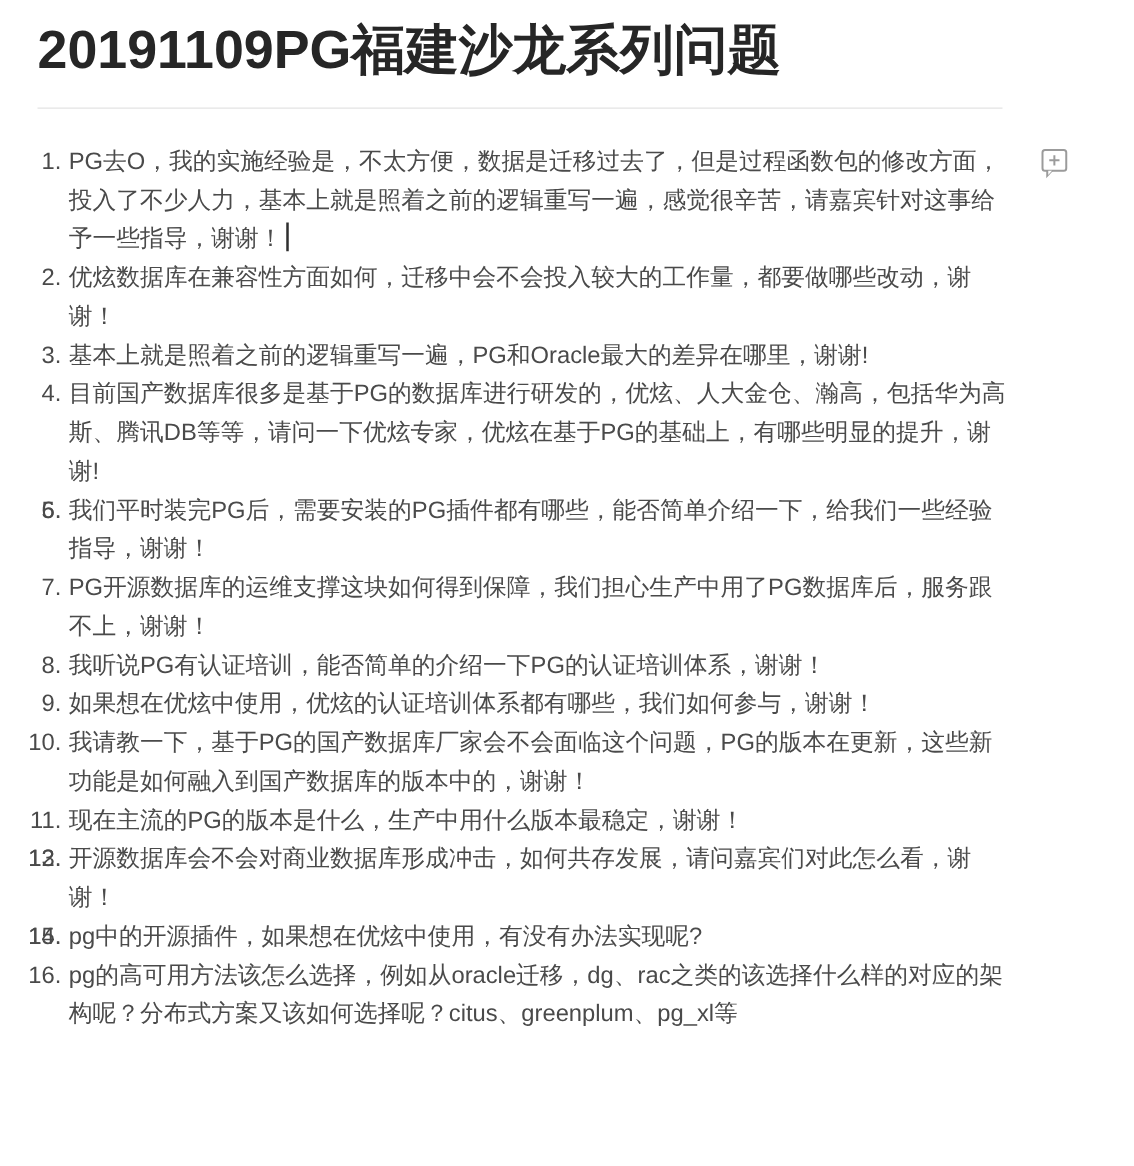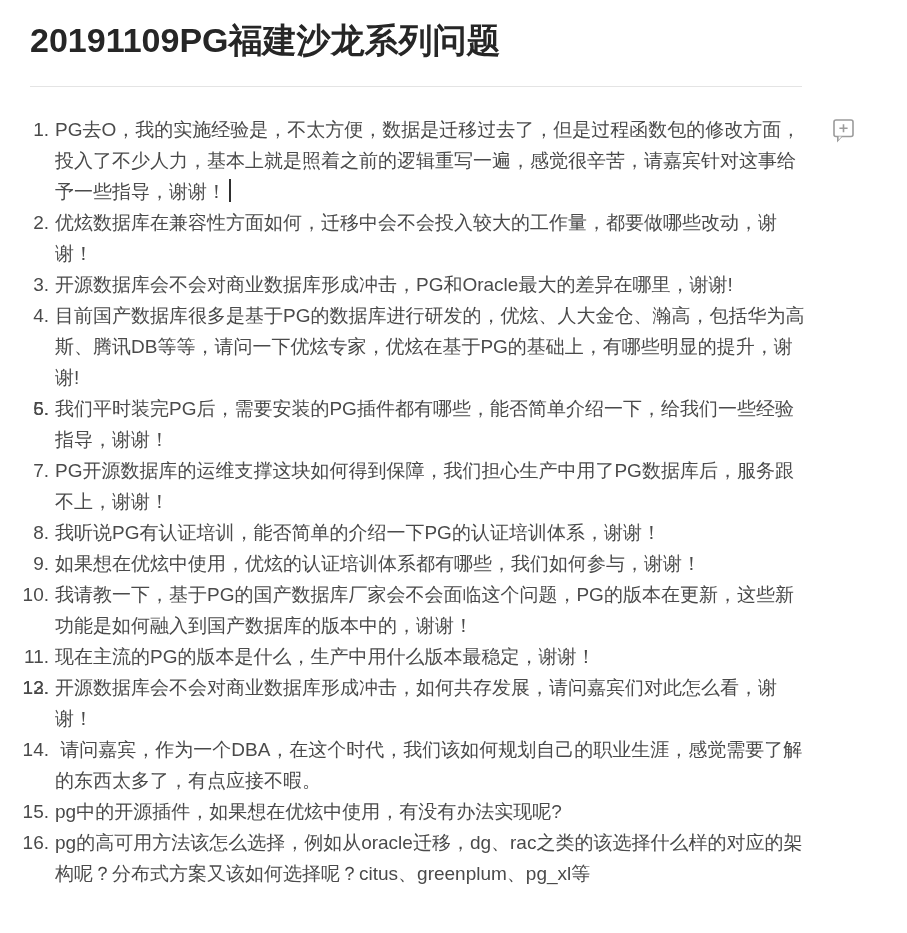--- a/index.html
+++ b/index.html
@@ -15,21 +15,21 @@
     overflow: hidden;
   }
   .doc {
     position: absolute;
     left: 30px;
     top: 0;
     width: 775px;
   }
   h1.page-title {
     margin: 20px 0 0 0;
-    font-size: 34px;
+    font-size: 43px;
     line-height: 41px;
     font-weight: bold;
     color: #262626;
   }
   hr.title-divider {
     border: none;
     border-top: 1px solid #e4e4e4;
     margin: 25px 0 0 0;
     width: 772px;
   }
@@ -78,32 +78,32 @@
 </style>
 </head>
 <body>
 
 <div class="doc">
   <h1 class="page-title">20191109PG福建沙龙系列问题</h1>
   <hr class="title-divider">
   <ol class="question-list">
     <li><span class="num">1.</span><span class="txt">PG去O，我的实施经验是，不太方便，数据是迁移过去了，但是过程函数包的修改方面，投入了不少人力，基本上就是照着之前的逻辑重写一遍，感觉很辛苦，请嘉宾针对这事给予一些指导，谢谢！</span><span class="caret"></span></li>
     <li><span class="num">2.</span><span class="txt">优炫数据库在兼容性方面如何，迁移中会不会投入较大的工作量，都要做哪些改动，谢谢！</span></li>
-    <li><span class="num">3.</span><span class="txt">开源数据库会不会对商业数据库形成冲击，PG和Oracle最大的差异在哪里，谢谢!</span></li>
+    <li><span class="num">3.</span><span class="txt">基本上就是照着之前的逻辑重写一遍，PG和Oracle最大的差异在哪里，谢谢!</span></li>
     <li><span class="num">4.</span><span class="txt">目前国产数据库很多是基于PG的数据库进行研发的，优炫、人大金仓、瀚高，包括华为高斯、腾讯DB等等，请问一下优炫专家，优炫在基于PG的基础上，有哪些明显的提升，谢谢!</span></li>
     <li><span class="num">5.</span></li>
     <li><span class="num">6.</span><span class="txt">我们平时装完PG后，需要安装的PG插件都有哪些，能否简单介绍一下，给我们一些经验指导，谢谢！</span></li>
     <li><span class="num">7.</span><span class="txt">PG开源数据库的运维支撑这块如何得到保障，我们担心生产中用了PG数据库后，服务跟不上，谢谢！</span></li>
     <li><span class="num">8.</span><span class="txt">我听说PG有认证培训，能否简单的介绍一下PG的认证培训体系，谢谢！</span></li>
     <li><span class="num">9.</span><span class="txt">如果想在优炫中使用，优炫的认证培训体系都有哪些，我们如何参与，谢谢！</span></li>
     <li><span class="num">10.</span><span class="txt">我请教一下，基于PG的国产数据库厂家会不会面临这个问题，PG的版本在更新，这些新功能是如何融入到国产数据库的版本中的，谢谢！</span></li>
     <li><span class="num">11.</span><span class="txt">现在主流的PG的版本是什么，生产中用什么版本最稳定，谢谢！</span></li>
     <li><span class="num">12.</span></li>
     <li><span class="num">13.</span><span class="txt">开源数据库会不会对商业数据库形成冲击，如何共存发展，请问嘉宾们对此怎么看，谢谢！</span></li>
-    <li><span class="num">14.</span><span class="txt"> 请问嘉宾，作为一个DBA，在这个时代，我们该如何规划自己的职业生涯，感觉需要了解的东西太多了，有点应接不暇。</span></li>
+    <li><span class="num">14.</span></li>
     <li><span class="num">15.</span><span class="txt">pg中的开源插件，如果想在优炫中使用，有没有办法实现呢?</span></li>
     <li><span class="num">16.</span><span class="txt">pg的高可用方法该怎么选择，例如从oracle迁移，dg、rac之类的该选择什么样的对应的架构呢？分布式方案又该如何选择呢？citus、greenplum、pg_xl等</span></li>
 
   </ol>
 </div>
 
 <button class="comment-btn">
   <svg width="24" height="27" viewBox="0 0 24 27" xmlns="http://www.w3.org/2000/svg">
     <rect x="2" y="2" width="19" height="16.5" rx="2" fill="#ffffff" stroke="#9b9b9b" stroke-width="1.6"></rect>
     <path d="M5 18.5 L5 24.5 L10.5 18.5 Z" fill="#9b9b9b"></path>

